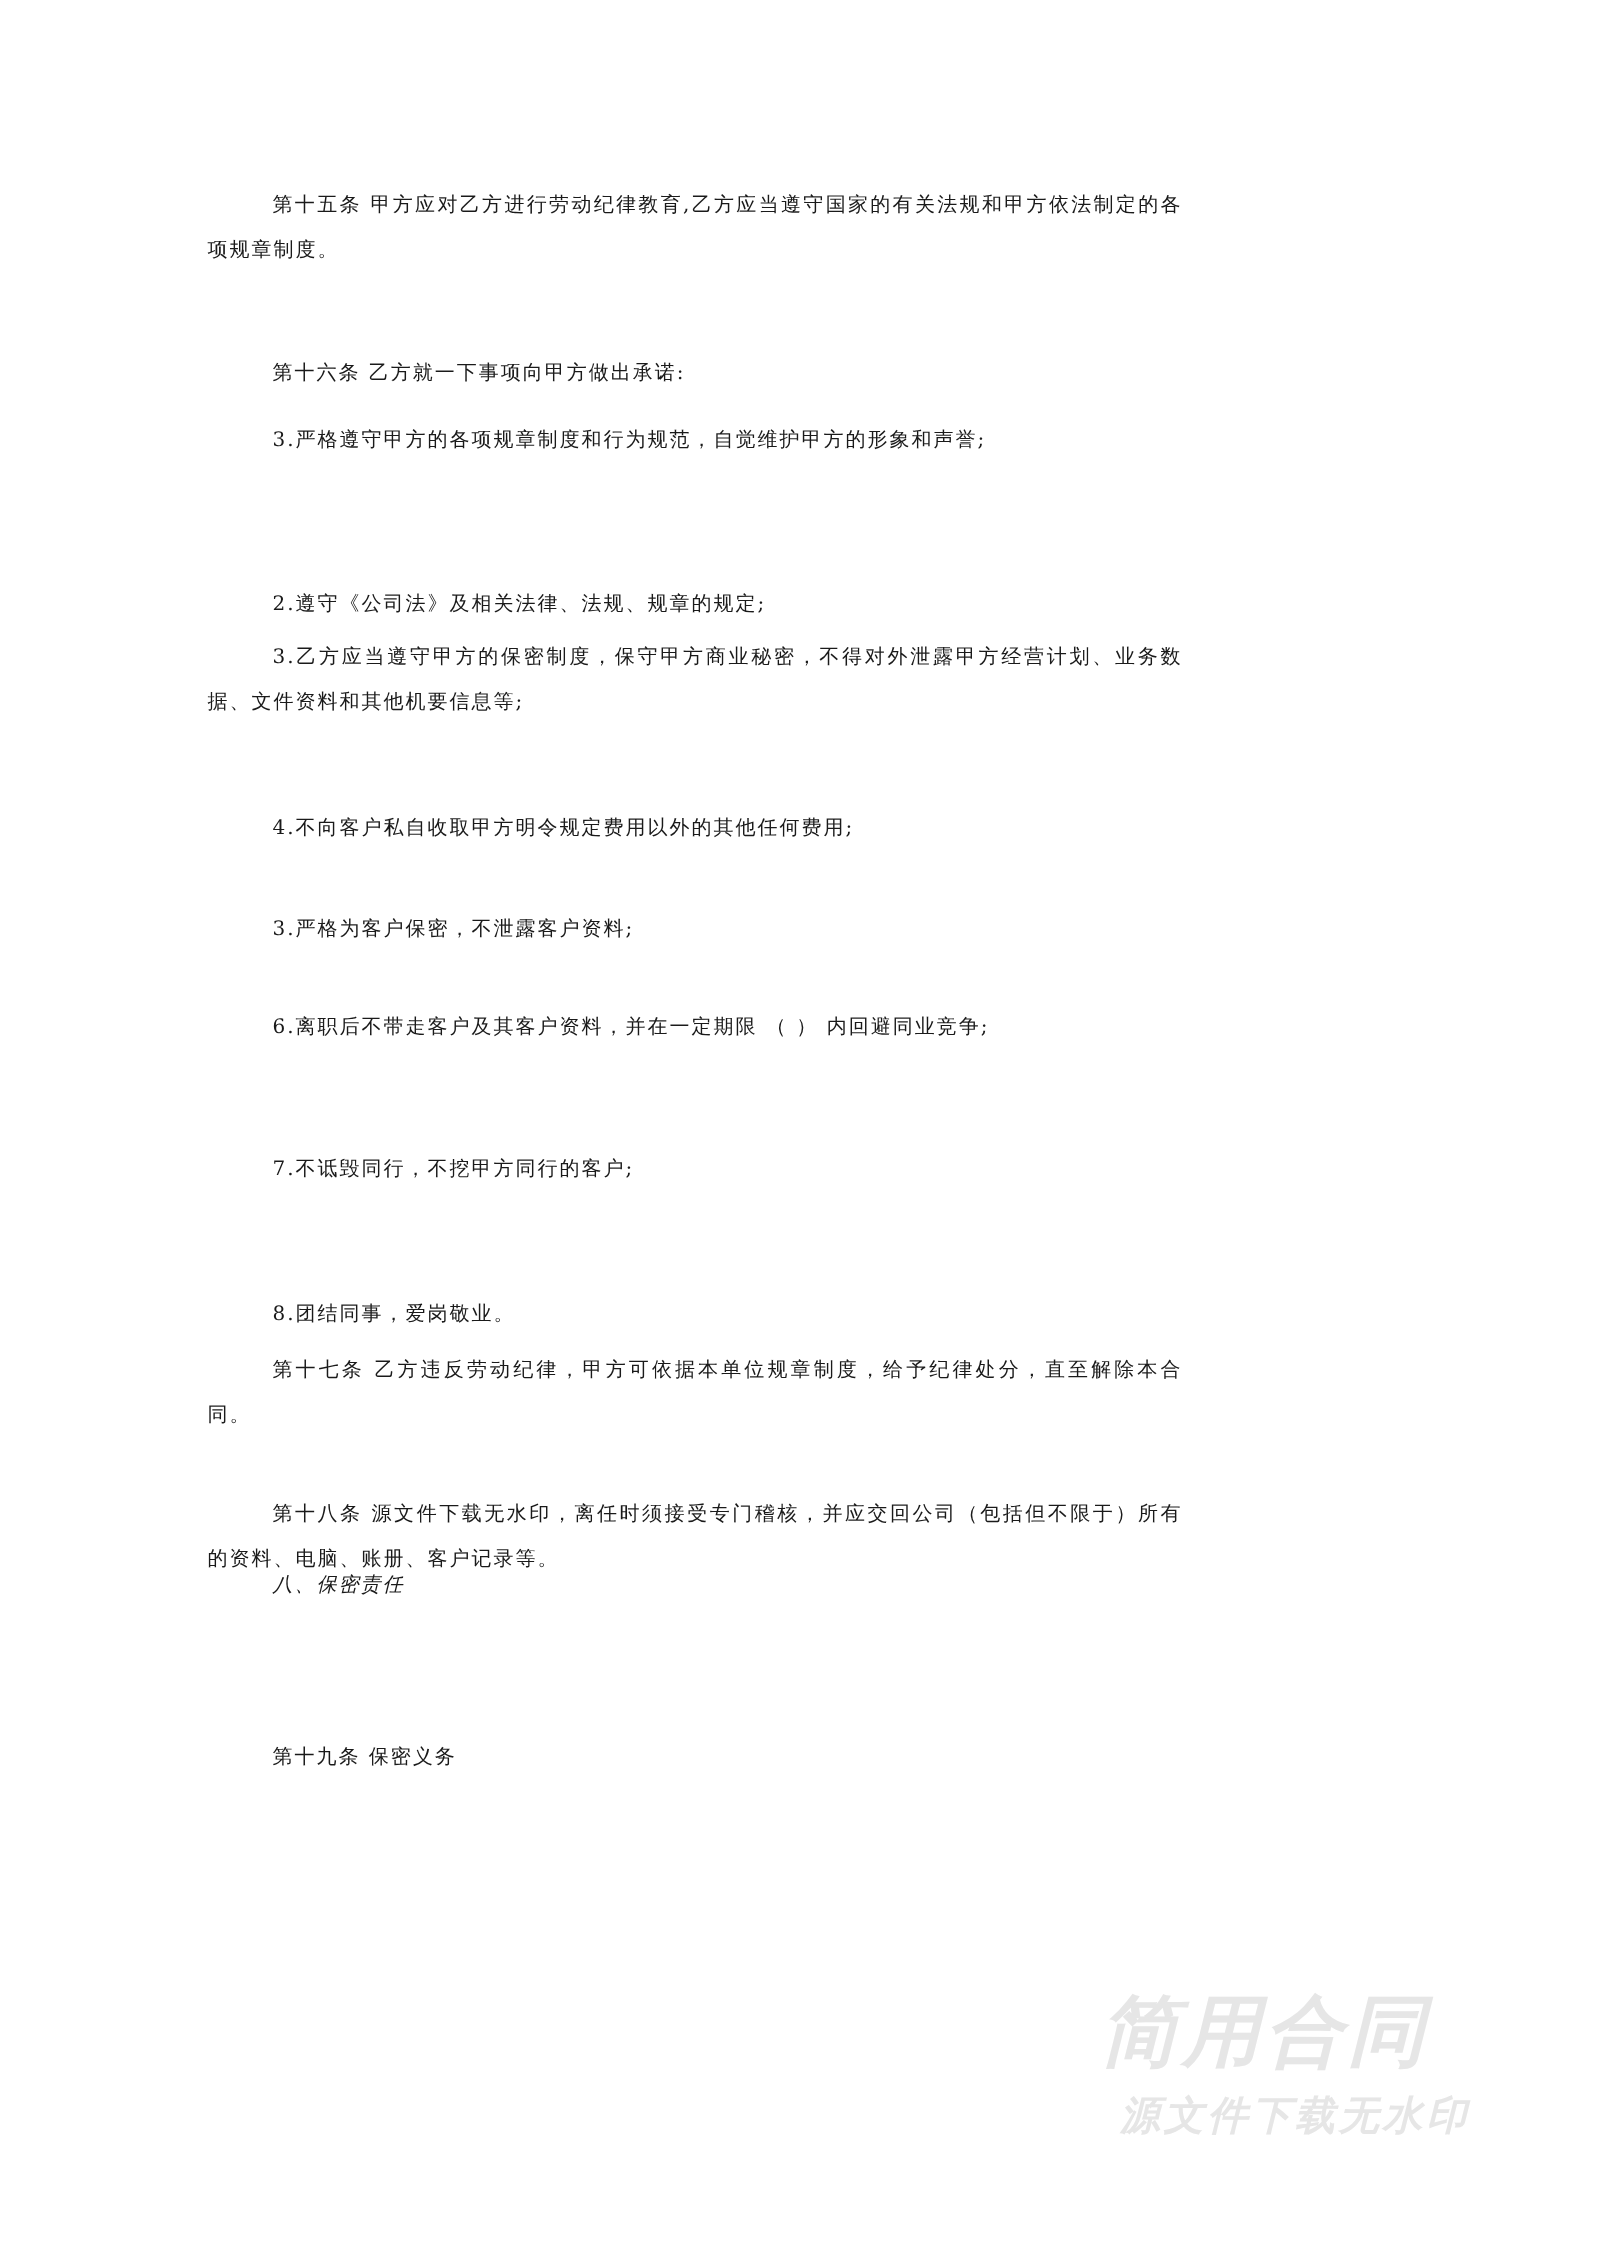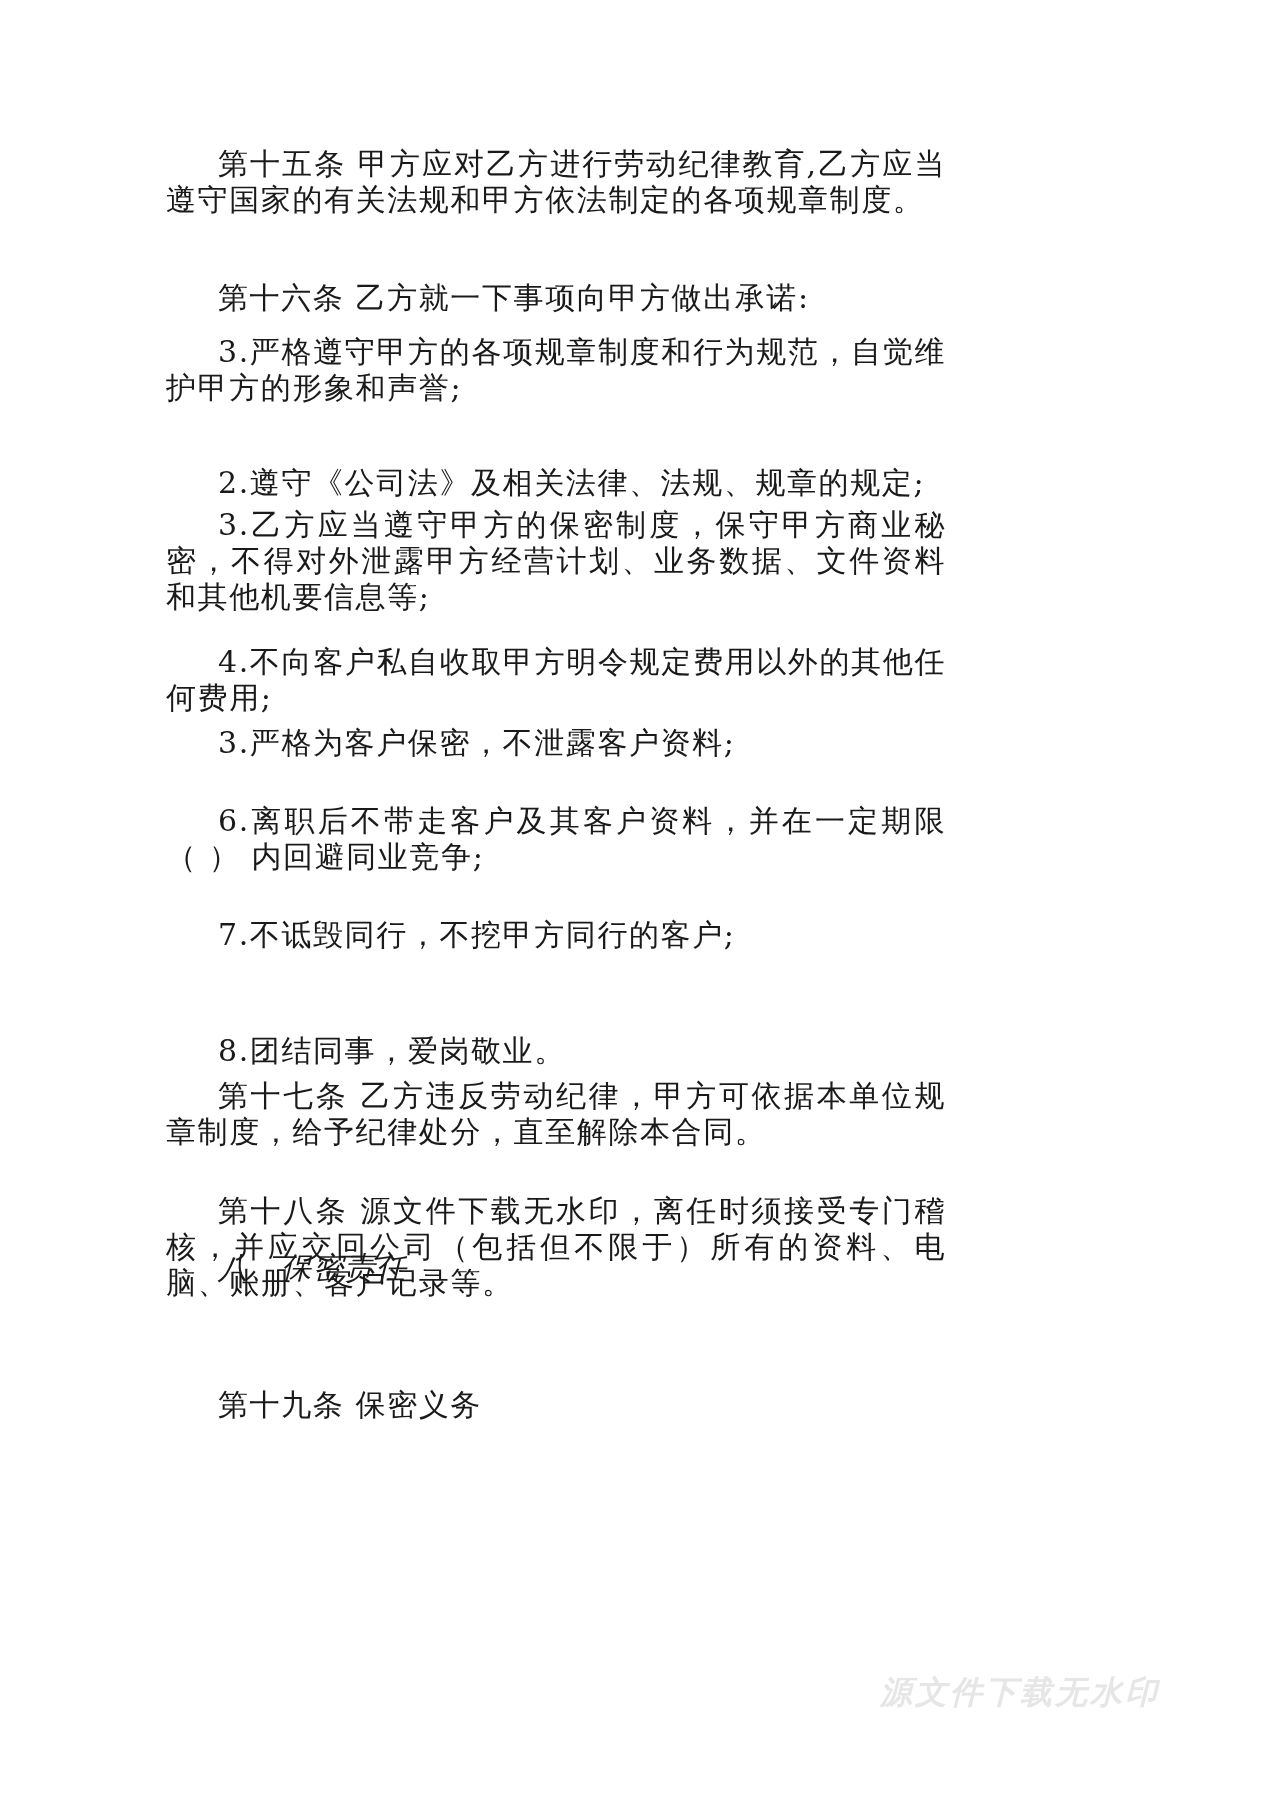--- a/index.html
+++ b/index.html
@@ -26,21 +26,21 @@
   .content {
     position: absolute;
     left: 166px;
     top: 140px;
     width: 780px;
   }
   .para {
     position: absolute;
     left: 0;
     width: 780px;
-    font-size: 30px;
+    font-size: 16px;
     line-height: 36px;
     text-indent: 52px;
     letter-spacing: 1.6px;
     text-align: justify;
     text-align-last: left;
     margin: 0;
     white-space: normal;
   }
   .watermark {
     position: absolute;
@@ -58,21 +58,21 @@
     top: 0;
     font-size: 62px;
     font-weight: bold;
     font-style: italic;
     letter-spacing: 4px;
     line-height: 70px;
     white-space: nowrap;
   }
   .wm-sub {
     position: absolute;
-    left: 0;
+    left: 16px;
     top: 84px;
     font-size: 32px;
     font-weight: bold;
     font-style: italic;
     letter-spacing: 3px;
     line-height: 36px;
     white-space: nowrap;
   }
 </style>
 </head>
@@ -90,15 +90,16 @@
     <p class="para" style="top:663px;">6.离职后不带走客户及其客户资料，并在一定期限 （ ） 内回避同业竞争;</p>
     <p class="para" style="top:777px;">7.不诋毁同行，不挖甲方同行的客户;</p>
     <p class="para" style="top:893px;">8.团结同事，爱岗敬业。</p>
     <p class="para" style="top:938px;">第十七条 乙方违反劳动纪律，甲方可依据本单位规章制度，给予纪律处分，直至解除本合同。</p>
     <p class="para" style="top:1053px;">第十八条 源文件下载无水印，离任时须接受专门稽核，并应交回公司（包括但不限于）所有的资料、电脑、账册、客户记录等。</p>
     <p class="para" style="top:1110px;font-style:italic;">八、保密责任</p>
     <p class="para" style="top:1247px;">第十九条 保密义务</p>
   </div>
 
   <div class="watermark">
+    <div class="wm-main">简用合同</div>
     <div class="wm-sub">源文件下载无水印</div>
   </div>
 </div>
 
 </body></html>

